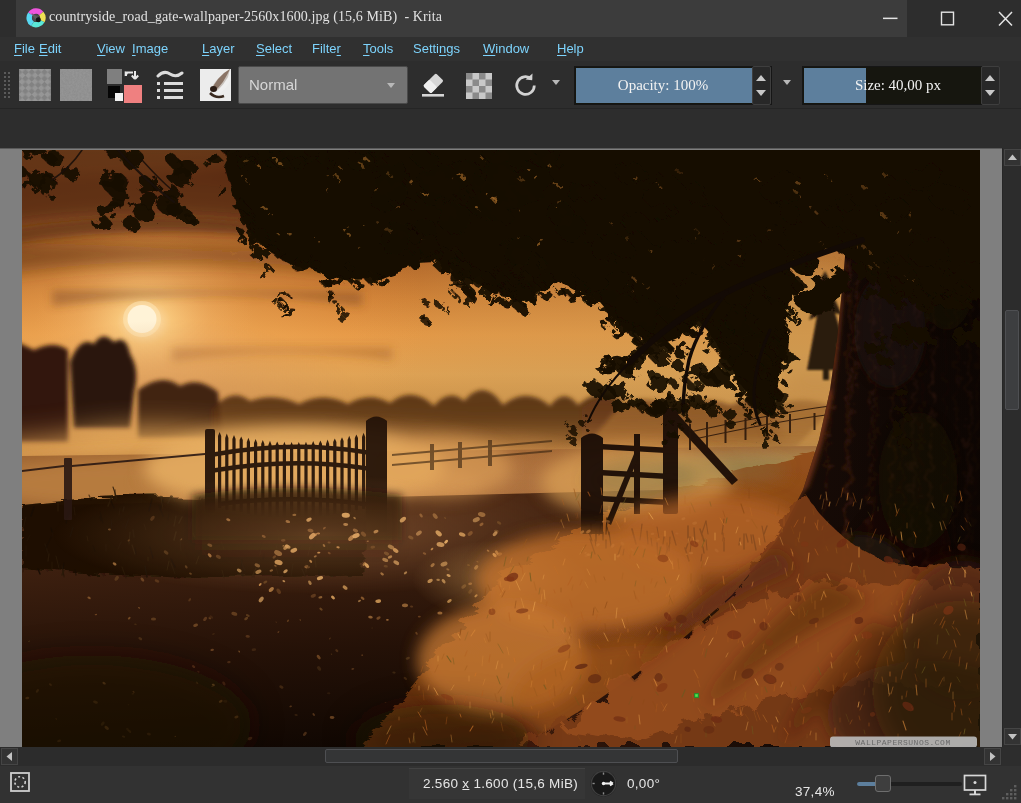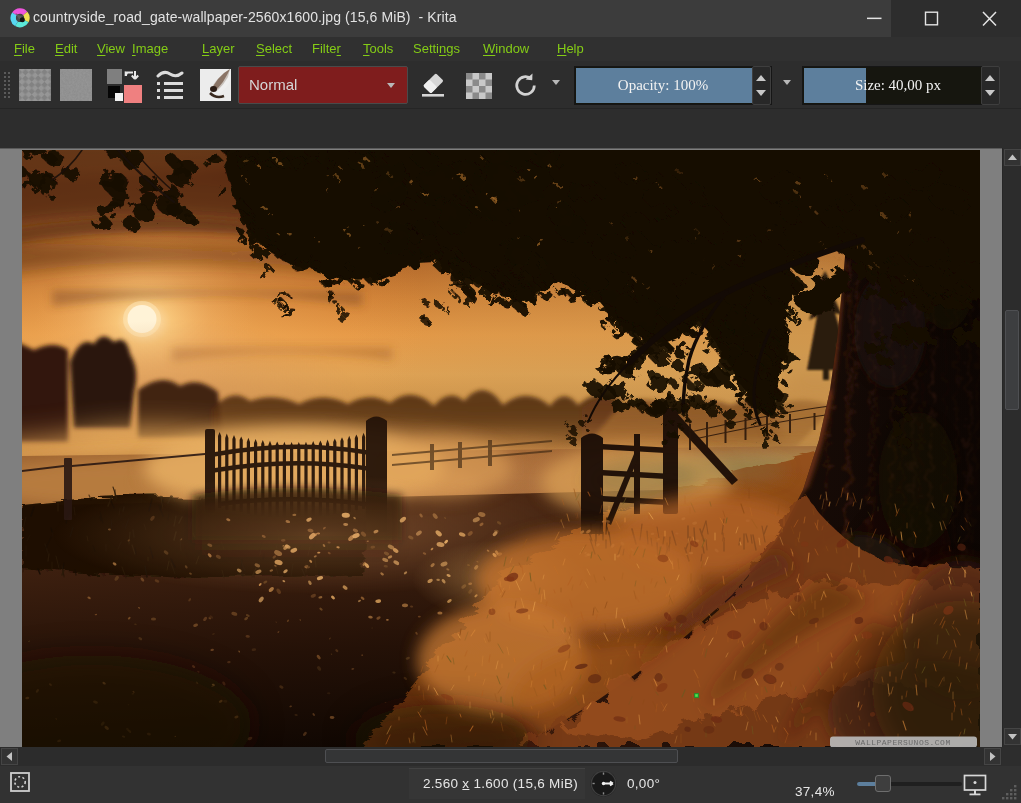--- a/index.html
+++ b/index.html
@@ -3,35 +3,35 @@
 <meta charset="utf-8">
 <title>Krita</title>
 <style>
 * { margin:0; padding:0; box-sizing:border-box; }
 html,body { width:1021px; height:803px; overflow:hidden; background:#2d2d2d;
   font-family:"Liberation Sans", sans-serif; }
 #app { position:relative; width:1021px; height:803px; }
 .abs { position:absolute; }
 
 
-#titlebar { left:0; top:0; width:891px; height:37px; background:#3c3c3c; }
+#titlebar { left:16px; top:0; width:891px; height:37px; background:#3c3c3c;font-family:Liberation Serif, serif; }
 #title-text { left:33px; top:9px; font-size:14px; letter-spacing:0.6px; color:#e2e2e2; letter-spacing:0.1px; }
 .winbtn { color:#e8e8e8; }
 
 
 #menubar { left:0; top:37px; width:1021px; height:24px; background:#303030; }
-.mi { position:absolute; top:4px; font-size:13px; color:#84cc16; }
+.mi { position:absolute; top:4px; font-size:13px; color:#7dd3fc; }
 .mi u { text-decoration-thickness:1px; text-underline-offset:2px; }
 
 
 #toolbar { left:0; top:61px; width:1021px; height:48px; background:#2d2d2d; border-bottom:1px solid #252525; }
 .tbtn { position:absolute; }
 
 
-#combo { left:238px; top:5px; width:170px; height:38px; background:#7f1d1d;
+#combo { left:238px; top:5px; width:170px; height:38px; background:#737373;
   border:1px solid #4a4a4a; border-radius:2px; }
 #combo span { position:absolute; left:10px; top:9px; font-size:15px; color:#d6d6d6; }
 
 
 .slider { position:absolute; top:5px; height:39px; background:#16160f; border:1px solid #161616; }
 .slider .fill { position:absolute; left:1px; top:1px; bottom:1px; background:#5d7f9d; }
 .slider .lab { position:absolute; width:100%; text-align:center; top:10px; font-size:15px; color:#f2f2f2;font-family:Liberation Serif, serif; }
 .spin { position:absolute; top:5px; width:19px; height:39px; background:#282828; border:1px solid #3e3e3e; border-radius:2px; }
 .spin .up, .spin .dn { position:absolute; left:3px; width:0; height:0; border-left:5.5px solid transparent; border-right:5.5px solid transparent; }
 .spin .up { top:8px; border-bottom:6px solid #c9c9c9; }
@@ -76,21 +76,21 @@
   <span id="title-text" class="abs">countryside_road_gate-wallpaper-2560x1600.jpg (15,6 MiB)&nbsp; - Krita</span>
   <svg class="abs winbtn" style="left:862px;top:0" width="159" height="37" viewBox="0 0 159 37">
     <rect x="5" y="17.6" width="14.5" height="1.5" fill="#e4e4e4"></rect>
     <rect x="63.5" y="12.2" width="12" height="12.6" fill="none" stroke="#e4e4e4" stroke-width="1.4"></rect>
     <path d="M121 12 L 134 25.5 M134 12 L 121 25.5" stroke="#e4e4e4" stroke-width="1.5"></path>
   </svg>
 </div>
 
 <div id="menubar" class="abs">
   <span class="mi" style="left:14px"><u>F</u>ile</span>
-  <span class="mi" style="left:55px"><u>E</u>dit</span>
+  <span class="mi" style="left:39px"><u>E</u>dit</span>
   <span class="mi" style="left:97px"><u>V</u>iew</span>
   <span class="mi" style="left:132px"><u>I</u>mage</span>
   <span class="mi" style="left:202px"><u>L</u>ayer</span>
   <span class="mi" style="left:256px"><u>S</u>elect</span>
   <span class="mi" style="left:312px">Filte<u>r</u></span>
   <span class="mi" style="left:363px"><u>T</u>ools</span>
   <span class="mi" style="left:413px">Setti<u>n</u>gs</span>
   <span class="mi" style="left:483px"><u>W</u>indow</span>
   <span class="mi" style="left:557px"><u>H</u>elp</span>
 </div>

